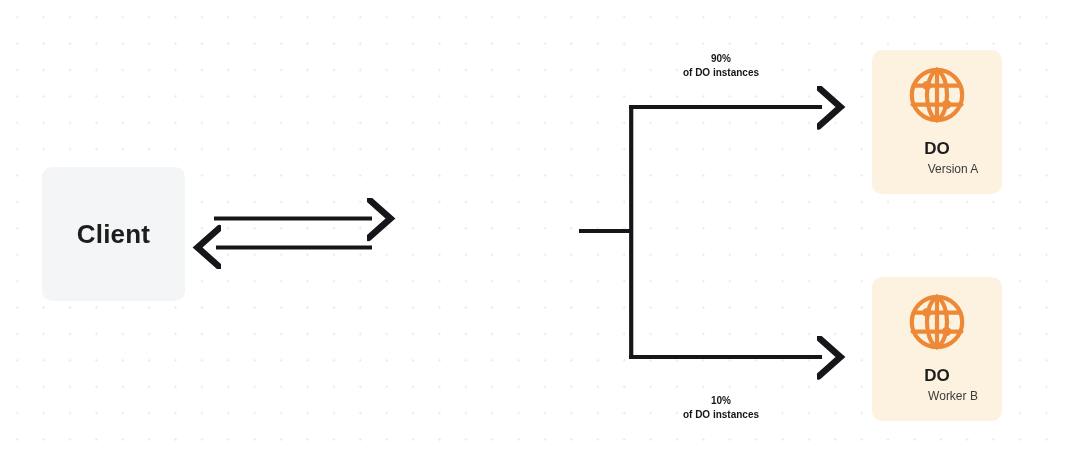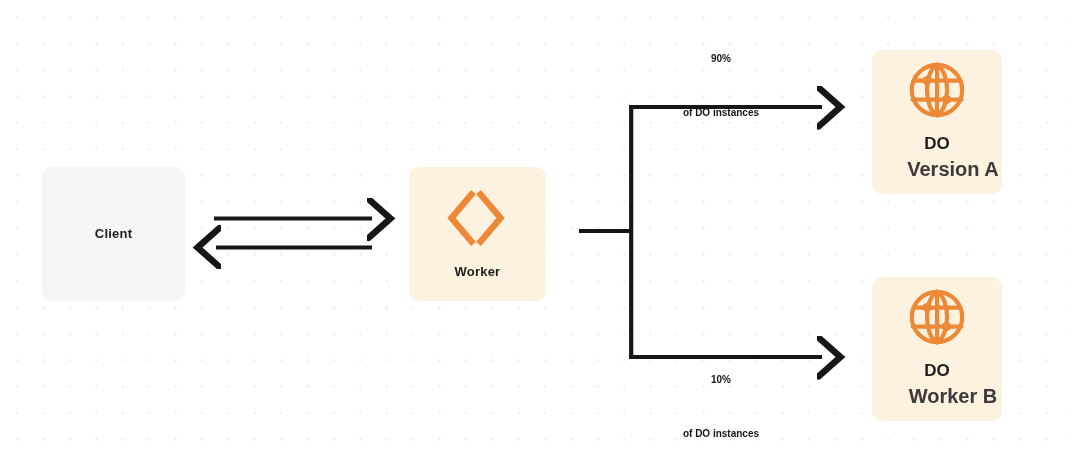--- a/index.html
+++ b/index.html
@@ -60,64 +60,64 @@
     background: #fdf1e0;
   }
   .node-do-b {
     left: 872px;
     top: 277px;
     width: 130px;
     height: 144px;
     background: #fdf1e0;
   }
   .node-title {
-    font-size: 13px;
+    font-size: 26px;
     font-weight: bold;
     color: #1d1d1d;
     letter-spacing: 0.2px;
     line-height: 1.25;
   }
   .node-title-sm {
     font-size: 17px;
     font-weight: bold;
     color: #1d1d1d;
     line-height: 1.3;
   }
   .node-sub {
-    font-size: 20px;
-    font-weight: bold;
+    font-size: 12px;
+    font-weight: normal;
     color: #3b3b3b;
     line-height: 1.35;
     margin-top: 1px;
     margin-left: 32px;
   }
   .node-icon {
     display: block;
     margin-bottom: 10px;
   }
   .worker-icon { margin-bottom: 12px; }
   .edge-label {
     position: absolute;
     font-size: 10px;
     font-weight: bold;
     color: #16161a;
     text-align: center;
     line-height: 1.35;
     white-space: nowrap;
   }
   .edge-label .pct { display: block; }
-  .edge-label .sub { display: block; margin-top: 40px; }
+  .edge-label .sub { display: block; }
   .label-top {
     left: 656px;
     top: 52px;
     width: 130px;
   }
   .label-bottom {
     left: 656px;
-    top: 373px;
+    top: 394px;
     width: 130px;
   }
 </style>
 </head>
 <body>
 
 <div id="canvas">
 
   <svg class="edges" width="1072" height="452" viewBox="0 0 1072 452" aria-hidden="true">
     <defs>
@@ -151,31 +151,20 @@
 
     <g>
       <line x1="629.2" y1="357" x2="822" y2="357" stroke="#16161a" stroke-width="4.2" marker-end="url(#arrowRight)"></line>
     </g>
   </svg>
 
   <div class="node node-client">
     <div class="node-title">Client</div>
   </div>
 
-  <div class="node node-worker">
-    <span class="node-icon worker-icon">
-      <svg width="62" height="60" viewBox="0 0 62 60" aria-hidden="true">
-        <g fill="none" stroke="#ed8936" stroke-width="6.4" stroke-linejoin="miter" stroke-linecap="butt">
-          <path d="M 26.5 4 L 4.5 30 L 26.5 56"></path>
-          <path d="M 31.5 4 L 53.5 30 L 31.5 56"></path>
-        </g>
-      </svg>
-    </span>
-    <div class="node-title">Worker</div>
-  </div>
 
   <div class="node node-do-a">
     <span class="node-icon">
       <svg width="58" height="58" viewBox="0 0 58 58" aria-hidden="true">
         <g fill="none" stroke="#ed8936" stroke-width="4.2" stroke-linecap="round">
           <circle cx="29" cy="29" r="25.2"></circle>
           <line x1="29" y1="3.8" x2="29" y2="54.2"></line>
           <line x1="6.2" y1="19.6" x2="51.8" y2="19.6"></line>
           <line x1="4.6" y1="38.6" x2="53.4" y2="38.6"></line>
           <path d="M 29 3.8 C 15.6 11.5 15.6 46.5 29 54.2"></path>

